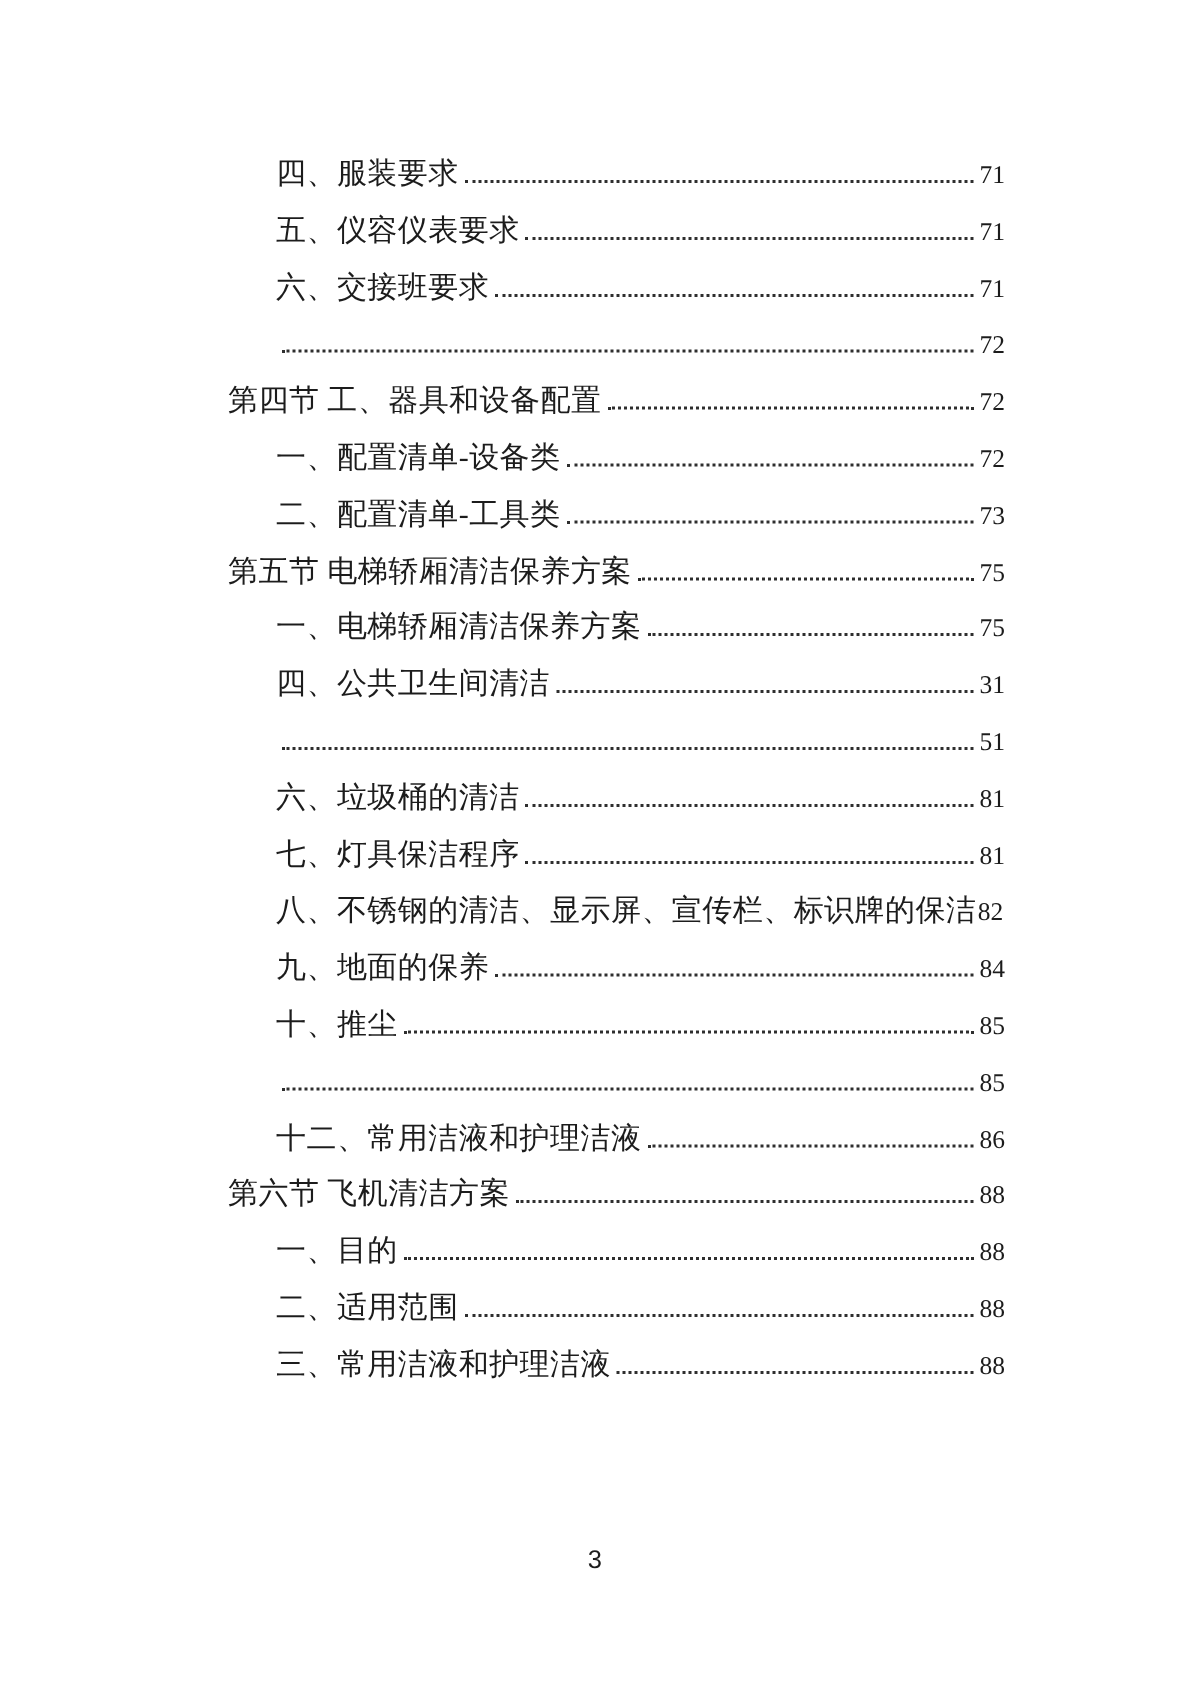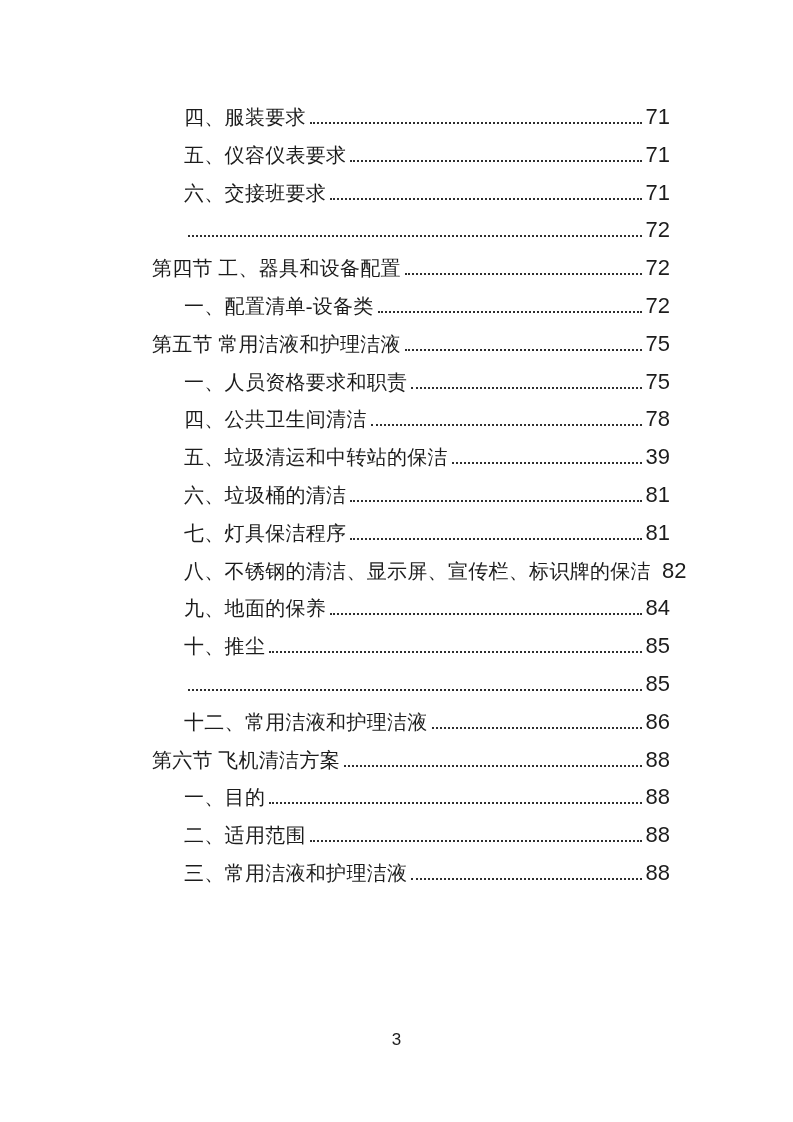--- a/index.html
+++ b/index.html
@@ -37,27 +37,27 @@
     white-space: nowrap;
     text-align: center;
   }
   .leader {
     flex: 1 1 auto;
     min-width: 10px;
     border-bottom: 2px dotted var(--leader-color, #2e2e2e);
     margin: 0 4px;
   }
   .pagenum {
-    font-family: Liberation Sans, sans-serif;
-    font-size: 22px;
+    font-family: Liberation Serif, serif;
+    font-size: 17px;
     letter-spacing: 0;
     white-space: nowrap;
   }
   .toc-row.no-leader .pagenum {
-    margin-left: 11px;
+    margin-left: 1px;
   }
   .footer-pagenum {
     position: absolute;
     left: 0;
     right: 0;
     top: 1030px;
     text-align: center;
     font-size: 17px;
     font-family: "Liberation Sans", "DejaVu Sans", sans-serif;
     color: var(--text-color, #1c1c1c);
@@ -90,39 +90,43 @@
       <div class="toc-row level-1">
         <span class="toc-text">第四节 工、器具和设备配置</span>
         <span class="leader"></span>
         <span class="pagenum">72</span>
       </div>
       <div class="toc-row level-2">
         <span class="toc-text">一、配置清单-设备类</span>
         <span class="leader"></span>
         <span class="pagenum">72</span>
       </div>
+      <div class="toc-row level-2">
+        <span class="toc-text">二、配置清单-工具类</span>
+        <span class="leader"></span>
+        <span class="pagenum">73</span>
+      </div>
       <div class="toc-row level-1">
-        <span class="toc-text">第五节 常用洁液和护理洁液</span>
+        <span class="toc-text">第五节 电梯轿厢清洁保养方案</span>
         <span class="leader"></span>
         <span class="pagenum">75</span>
       </div>
       <div class="toc-row level-2">
-        <span class="toc-text">一、人员资格要求和职责</span>
+        <span class="toc-text">一、电梯轿厢清洁保养方案</span>
         <span class="leader"></span>
         <span class="pagenum">75</span>
       </div>
       <div class="toc-row level-2">
         <span class="toc-text">四、公共卫生间清洁</span>
         <span class="leader"></span>
-        <span class="pagenum">78</span>
+        <span class="pagenum">31</span>
       </div>
       <div class="toc-row level-2">
-        <span class="toc-text">五、垃圾清运和中转站的保洁</span>
         <span class="leader"></span>
-        <span class="pagenum">39</span>
+        <span class="pagenum">51</span>
       </div>
       <div class="toc-row level-2">
         <span class="toc-text">六、垃圾桶的清洁</span>
         <span class="leader"></span>
         <span class="pagenum">81</span>
       </div>
       <div class="toc-row level-2">
         <span class="toc-text">七、灯具保洁程序</span>
         <span class="leader"></span>
         <span class="pagenum">81</span>

